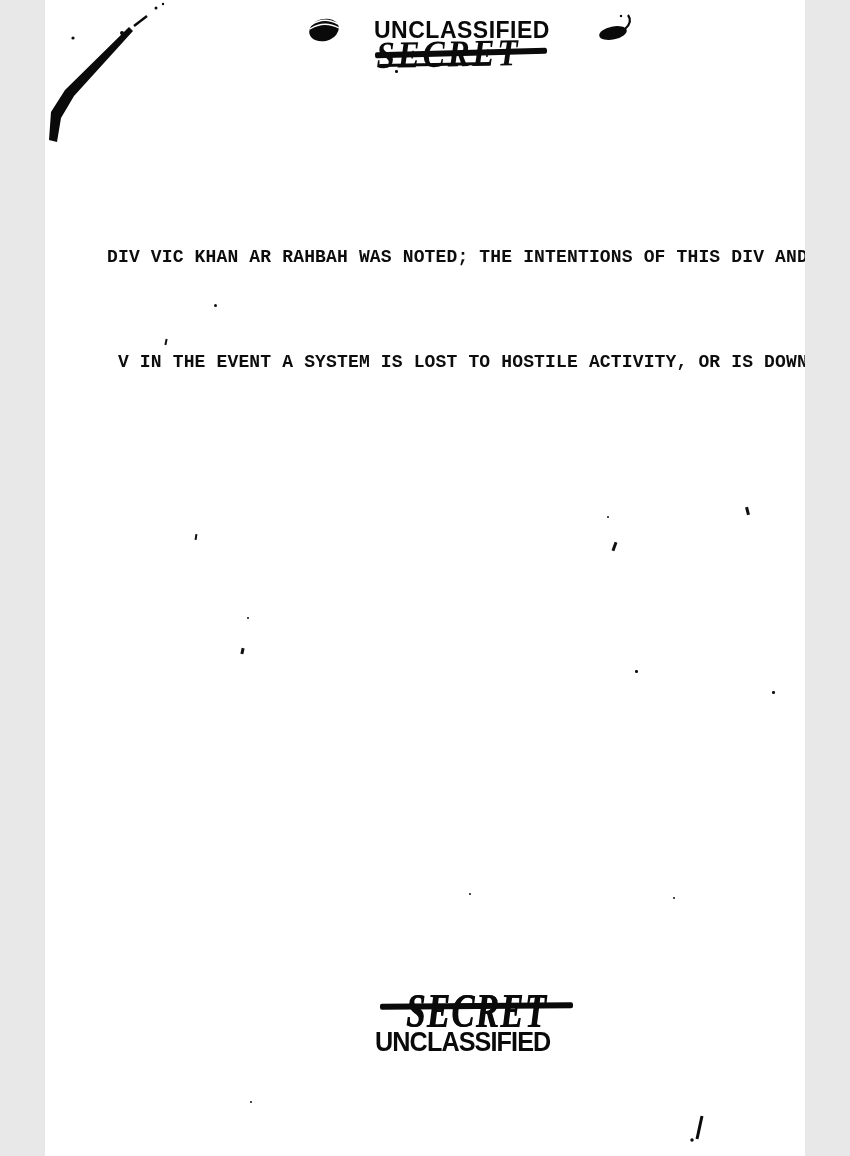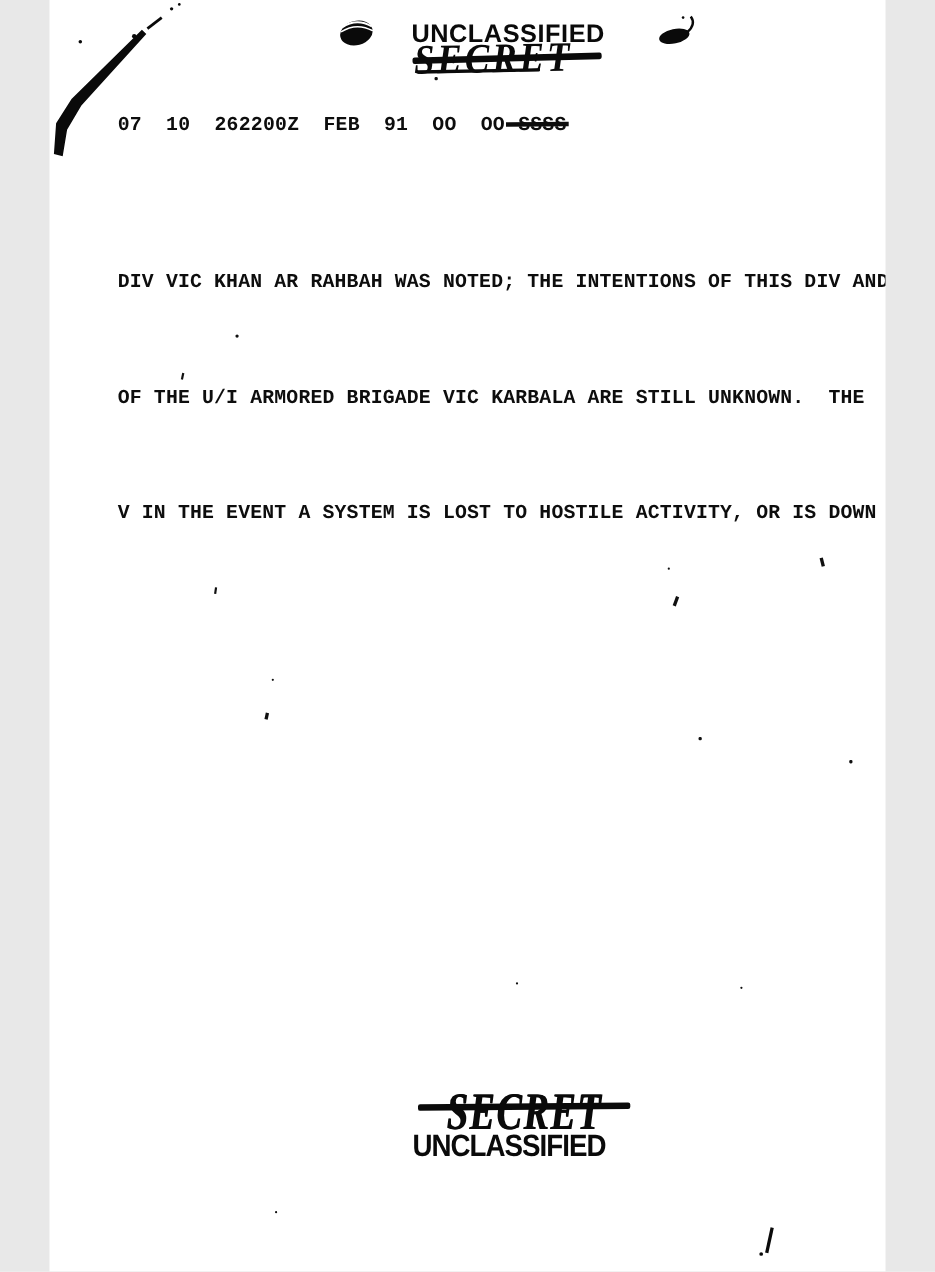--- a/index.html
+++ b/index.html
@@ -18,21 +18,21 @@
   .struck-code { position:relative; display:inline-block; margin-left:12px; }
   .struck-code::after {
     content:""; position:absolute; left:-11px; right:-2px; top:8px; height:4px;
     background:#0d0d0d; transform:rotate(-0.5deg);
   }
   .body-text {
     position:absolute; left:62px; top:170px;
     font:700 18px/35px "Liberation Mono","DejaVu Sans Mono",monospace;
     white-space:pre; letter-spacing:0.15px; color:#0d0d0d;
   }
-  .body-text > div { height:35px; }
+  .body-text > div { height:35px;text-align:right; }
   
   .unclassified-top {
     position:absolute; left:329px; top:17px;
     font:700 23px "Liberation Sans",sans-serif; letter-spacing:0.5px; color:#0a0a0a;
   }
   .secret-top {
     position:absolute; left:331px; top:33px;
     font:italic 700 38px "Liberation Serif",serif; letter-spacing:3px;
     transform:scaleX(0.88) rotate(-1deg); transform-origin:left top; color:#0a0a0a;
   }
@@ -80,25 +80,23 @@
     <ellipse cx="16" cy="25" rx="14" ry="6.5" fill="#0a0a0a" transform="rotate(-12 16 25)"></ellipse>
     <path d="M28,21 Q36,14 31,7" stroke="#0a0a0a" stroke-width="2.2" fill="none"></path>
     <circle cx="24" cy="8" r="1.2" fill="#0a0a0a"></circle>
   </svg>
 
   <div class="unclassified-top">UNCLASSIFIED</div>
   <div class="secret-top">SECRET</div>
   <div class="strike-bar strike-top-1"></div>
   <div class="strike-bar strike-top-2"></div>
 
-  <div class="routing-line"><span>07  10  262200Z  FEB  91  OO  OO</span><span class="struck-code">SSSS</span></div>
 
   <div class="body-text">
     <div>DIV VIC KHAN AR RAHBAH WAS NOTED; THE INTENTIONS OF THIS DIV AND</div>
-    <div>OF THE U/I ARMORED BRIGADE VIC KARBALA ARE STILL UNKNOWN.  THE</div>
     <div>V IN THE EVENT A SYSTEM IS LOST TO HOSTILE ACTIVITY, OR IS DOWN</div>
     
     
     
     
     
     
     
     
     

